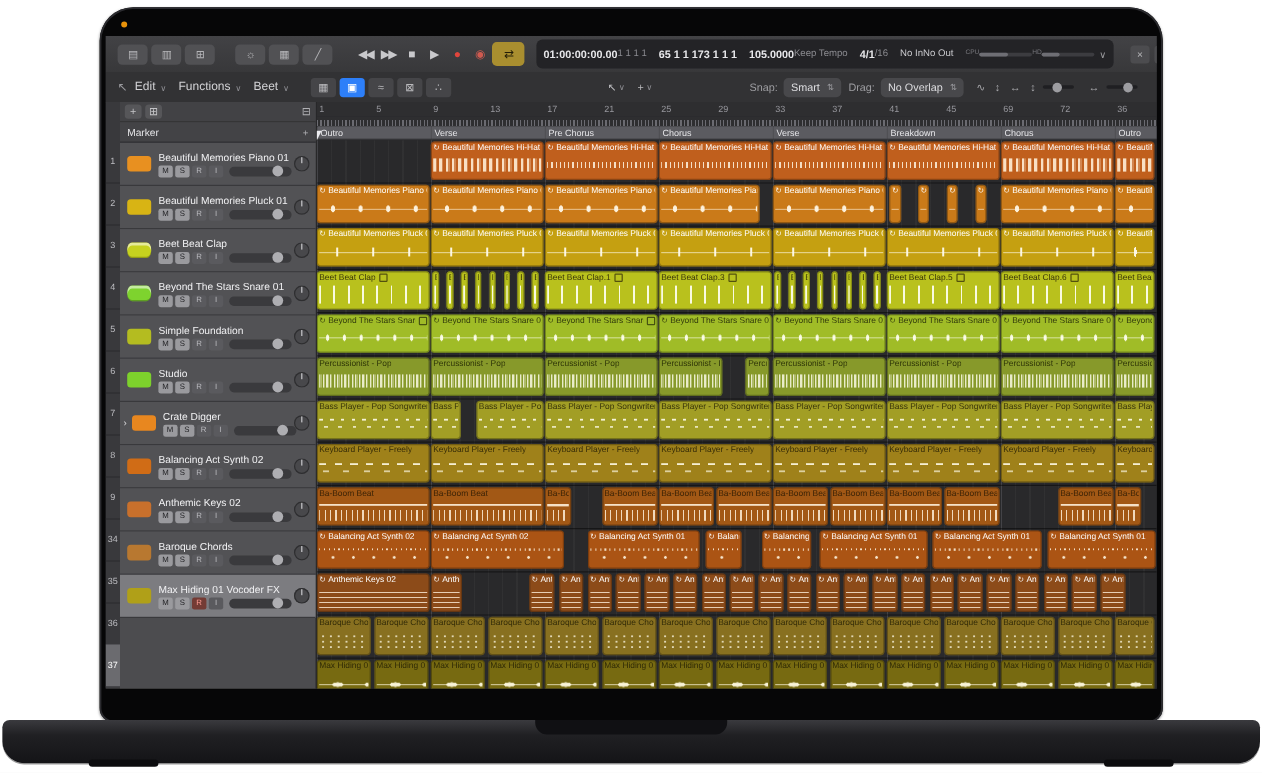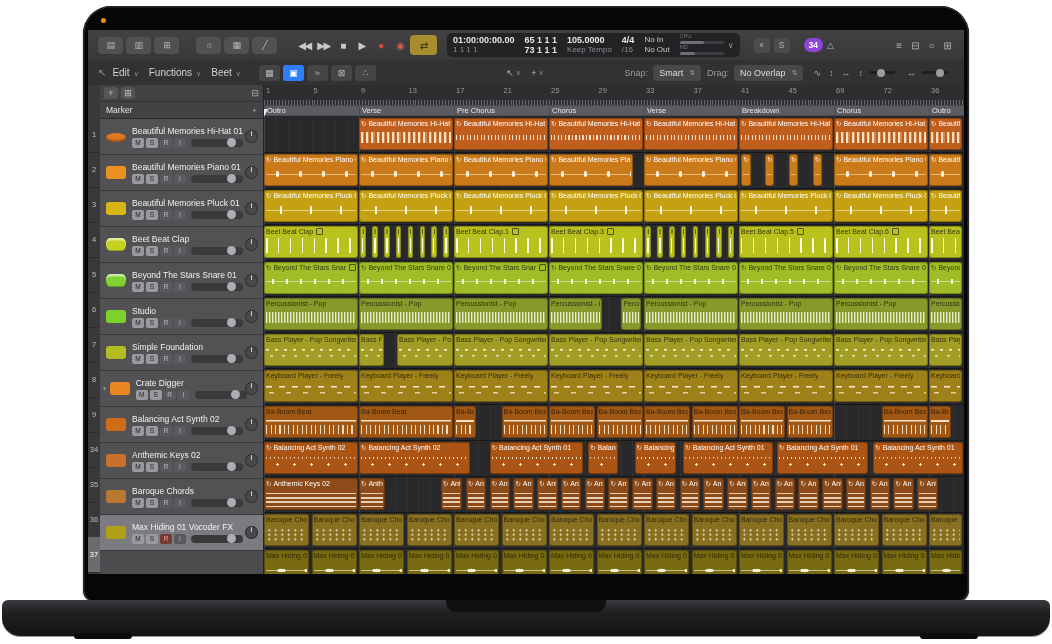--- a/index.html
+++ b/index.html
@@ -15,21 +15,21 @@
   
   .ui{position:absolute;left:5px;top:24px;width:876px;height:544px;background:#29292b;overflow:hidden;color:#c8c8ca;font-size:10px}
   
   .cbar{position:absolute;left:0;top:0;width:100%;height:30px;background:linear-gradient(#424245,#38383a);border-bottom:1px solid #1f1f21;display:flex;align-items:center}
   .grp{display:flex;align-items:center;margin-left:10px}
   .tb-btn{height:17px;min-width:19px;padding:0 3px;border-radius:4px;background:#515154;color:#b5b5b8;display:flex;align-items:center;justify-content:center;font-size:9px;margin-right:3px;letter-spacing:-1px}
   .tr-btn{height:20px;min-width:17px;display:flex;align-items:center;justify-content:center;color:#c9c9cc;font-size:10px;margin-right:2px;letter-spacing:-1.5px;border-radius:4px}
   .tr-btn.red{color:#e0453c}.tr-btn.red-dim{color:#cf5a50}
   .tr-btn.gold{background:#a98e2f;color:#241e07;padding:0 5px}
   .lcd{height:24px;background:#232326;border-radius:5px;margin-left:8px;display:flex;align-items:center;color:#e7e7ea;padding:0 6px}
-  .lcd .col{display:flex;flex-direction:column;justify-content:space-between;line-height:10px;margin-right:10px;white-space:nowrap}
+  .lcd .col{display:flex;flex-direction:row;justify-content:space-between;line-height:10px;margin-right:10px;white-space:nowrap}
   .lcd .big{font-size:9px;font-weight:bold}
   .lcd .dim{font-size:8px;color:#8b8b90}
   .meter{width:44px;height:3px;background:#3c3c40;border-radius:2px;position:relative;margin:1.5px 0}
   .meter i{position:absolute;left:0;top:0;bottom:0;width:55%;background:#6e6e74;border-radius:2px}
   .mlab{font-size:5.5px;color:#77777c;line-height:5px}
   .chev{color:#9a9a9e;font-size:8px;margin-left:4px}
   .sm-btn{height:15px;min-width:16px;border-radius:3px;background:#4c4c4f;color:#b5b5b8;display:flex;align-items:center;justify-content:center;font-size:8.5px;margin-right:4px}
   .badge{height:14px;padding:0 5px;border-radius:7px;color:#fff;font-size:8.5px;font-weight:bold;display:flex;align-items:center;margin:0 4px 0 10px}
   .ric{color:#b5b5b8;font-size:10px;margin-left:9px}
   
@@ -144,21 +144,21 @@
           </div>
           <div class="col" style="text-align:right">
             <span class="big">65 1 1 1</span>
             <span class="big">73 1 1 1</span>
           </div>
           <div class="col">
             <span class="big">105.0000</span>
             <span class="dim">Keep Tempo</span>
           </div>
           <div class="col">
-            <span class="big">4/4</span>
+            <span class="big">4/1</span>
             <span class="dim">/16</span>
           </div>
           <div class="col">
             <span class="dim" style="color:#c9c9cd">No In</span>
             <span class="dim" style="color:#c9c9cd">No Out</span>
           </div>
           <div class="col" style="margin-right:0">
             <span class="mlab">CPU</span>
             <div class="meter">
                 <i></i>
@@ -268,36 +268,20 @@
           <span class="pbtn">+</span>
           <span class="pbtn">⊞</span>
           <span class="pright">⊟</span>
         </div>
         <div class="growh">
           <span>Marker</span>
           <span class="pright">+</span>
         </div>
         <div id="headers">
             <div class="thdr">
-              <div class="inst ic-ellipse" style="background: rgb(224, 121, 30);"></div>
-              <div class="tmain">
-                <div class="tname">Beautiful Memories Hi-Hat 01</div>
-                <div class="trow2">
-                  <div class="msri lt">M</div>
-                  <div class="msri lt">S</div>
-                  <div class="msri dk">R</div>
-                  <div class="msri dk">I</div>
-                  <div class="vol">
-                    <div class="vknob" style="left: 70%;"></div>
-                  </div>
-                </div>
-              </div>
-              <div class="pan"></div>
-            </div>
-            <div class="thdr">
               <div class="inst ic-stripes" style="background: rgb(232, 144, 32);"></div>
               <div class="tmain">
                 <div class="tname">Beautiful Memories Piano 01</div>
                 <div class="trow2">
                   <div class="msri lt">M</div>
                   <div class="msri lt">S</div>
                   <div class="msri dk">R</div>
                   <div class="msri dk">I</div>
                   <div class="vol">
                     <div class="vknob" style="left: 70%;"></div>
@@ -348,39 +332,39 @@
                   <div class="msri dk">R</div>
                   <div class="msri dk">I</div>
                   <div class="vol">
                     <div class="vknob" style="left: 70%;"></div>
                   </div>
                 </div>
               </div>
               <div class="pan"></div>
             </div>
             <div class="thdr">
-              <div class="inst ic-dots" style="background: rgb(125, 209, 44);"></div>
+              <div class="inst ic-diag" style="background: rgb(180, 188, 32);"></div>
               <div class="tmain">
-                <div class="tname">Studio</div>
+                <div class="tname">Simple Foundation</div>
                 <div class="trow2">
                   <div class="msri lt">M</div>
                   <div class="msri lt">S</div>
                   <div class="msri dk">R</div>
                   <div class="msri dk">I</div>
                   <div class="vol">
                     <div class="vknob" style="left: 70%;"></div>
                   </div>
                 </div>
               </div>
               <div class="pan"></div>
             </div>
             <div class="thdr">
-              <div class="inst ic-diag" style="background: rgb(180, 188, 32);"></div>
+              <div class="inst ic-dots" style="background: rgb(125, 209, 44);"></div>
               <div class="tmain">
-                <div class="tname">Simple Foundation</div>
+                <div class="tname">Studio</div>
                 <div class="trow2">
                   <div class="msri lt">M</div>
                   <div class="msri lt">S</div>
                   <div class="msri dk">R</div>
                   <div class="msri dk">I</div>
                   <div class="vol">
                     <div class="vknob" style="left: 70%;"></div>
                   </div>
                 </div>
               </div>

